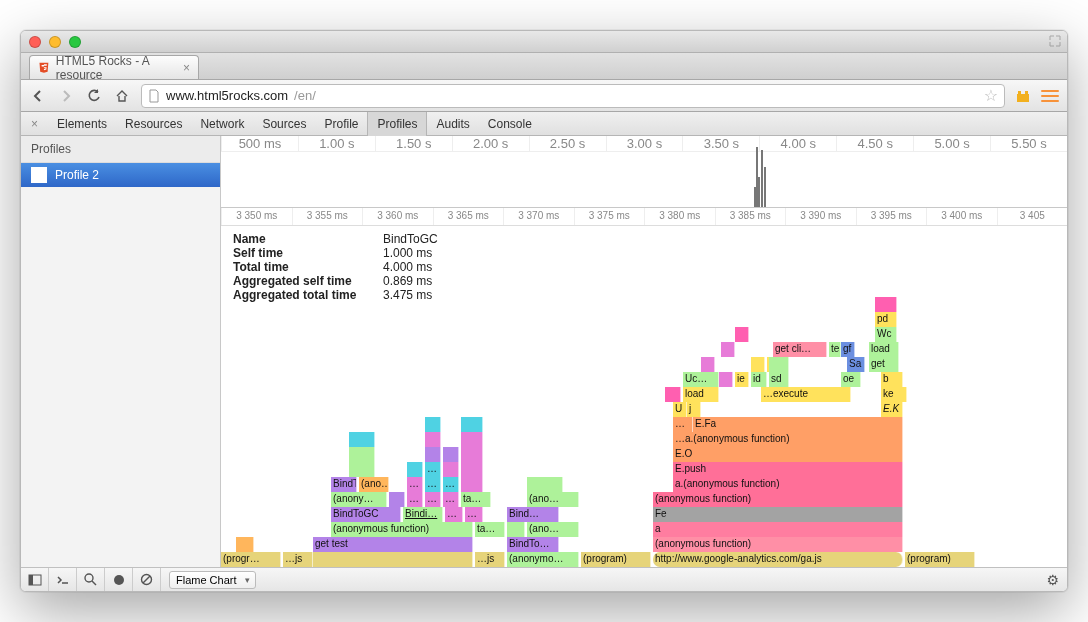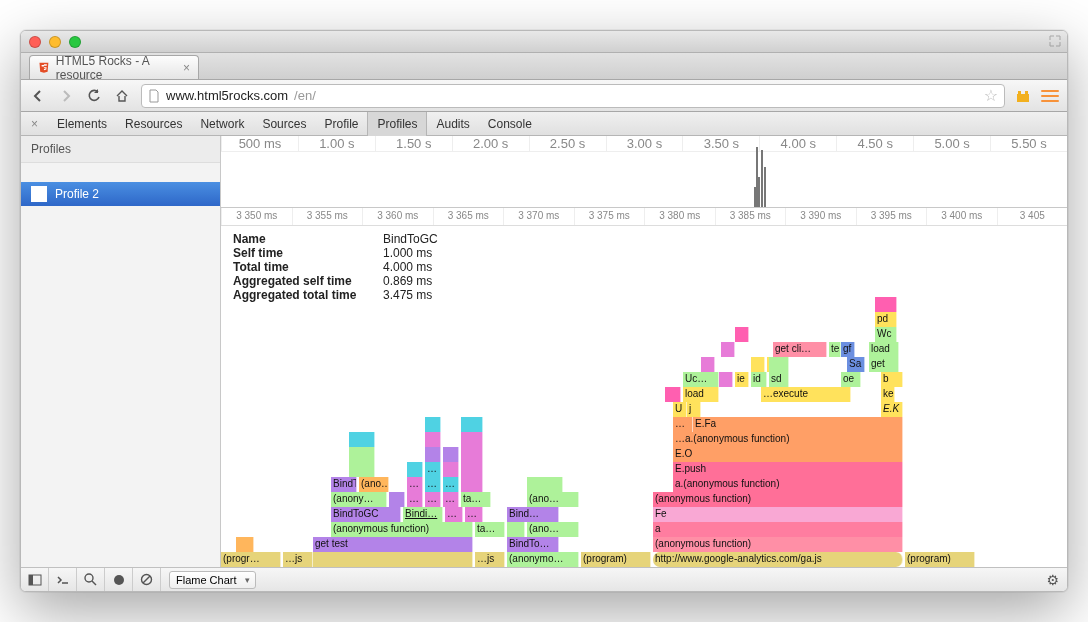--- a/index.html
+++ b/index.html
@@ -36,21 +36,21 @@
 .devtabs .x { padding: 0 10px; color: #888; }
 .devtabs .dtab { padding: 0 9px; height: 24px; display: flex; align-items: center; }
 .devtabs .dtab.active { background: #d7d7d7; border-left: 1px solid #b5b5b5; border-right: 1px solid #b5b5b5; }
 
 
 .main { flex: 1; display: flex; overflow: hidden; }
 .sidebar { width: 200px; border-right: 1px solid #c8c8c8; background: #f3f3f3; font-size: 12px; display: flex; flex-direction: column; }
 .sidebar .shead { padding: 6px 10px; color: #555; background: #ececec; border-bottom: 1px solid #ddd; }
 .sidebar .scat { padding: 4px 10px; color: #7a8aa0; font-size: 11px; letter-spacing: .3px; }
 .sidebar .sitem { display: flex; align-items: center; gap: 8px; padding: 4px 10px; }
-.sidebar .sitem.active { background: linear-gradient(#4a8fe2,#2e67c8); color: #fff; margin-top: 19px; }
+.sidebar .sitem.active { background: linear-gradient(#4a8fe2,#2e67c8); color: #fff; }
 .sidebar .picon { width: 16px; height: 16px; background: #fff; border: 1px solid #999; position: relative; }
 .sidebar .sitem.active .picon { border-color: rgba(255,255,255,.8); }
 
 .content { flex: 1; display: flex; flex-direction: column; overflow: hidden; position: relative; }
 
 
 .overview { height: 72px; border-bottom: 1px solid #c8c8c8; position: relative; background: #fff; }
 .ovticks { display: flex; font-size: 13px; color: #888; height: 16px; border-bottom: 1px solid #eee; }
 .ovticks .otick { flex: 1; text-align: center; border-left: 1px solid #eee; }
 .ovspike { position: absolute; bottom: 0; width: 2px; background: #777; }
@@ -238,21 +238,21 @@
           <div class="bar" style="left: 684px; width: 70px; bottom: 0px; background: rgb(230, 212, 122);">(program)</div>
           <div class="bar" style="left: 15px; width: 18px; bottom: 15px; background: rgb(255, 182, 92);"></div>
           <div class="bar" style="left: 92px; width: 160px; bottom: 15px; background: rgb(179, 131, 232);">get test</div>
           <div class="bar" style="left: 286px; width: 52px; bottom: 15px; background: rgb(179, 131, 232);">BindTo…</div>
           <div class="bar" style="left: 432px; width: 250px; bottom: 15px; background: rgb(255, 143, 166);">(anonymous function)</div>
           <div class="bar" style="left: 110px; width: 142px; bottom: 30px; background: rgb(174, 242, 154);">(anonymous function)</div>
           <div class="bar" style="left: 254px; width: 30px; bottom: 30px; background: rgb(174, 242, 154);">ta…</div>
           <div class="bar" style="left: 286px; width: 18px; bottom: 30px; background: rgb(174, 242, 154);"></div>
           <div class="bar" style="left: 306px; width: 52px; bottom: 30px; background: rgb(174, 242, 154);">(ano…</div>
           <div class="bar" style="left: 432px; width: 250px; bottom: 30px; background: rgb(255, 125, 160);">a</div>
-          <div class="bar" style="left: 432px; width: 250px; bottom: 45px; background: #f9a8d4;">Fe</div>
+          <div class="bar" style="left: 432px; width: 250px; bottom: 45px; background: #a3a3a3;">Fe</div>
           <div class="bar" style="left: 110px; width: 70px; bottom: 45px; background: rgb(179, 131, 232);">BindToGC</div>
           <div class="bar" style="left: 182px; width: 40px; bottom: 45px; background: rgb(174, 242, 154); text-decoration: underline;">Bindi…</div>
           <div class="bar" style="left: 224px; width: 18px; bottom: 45px; background: rgb(231, 123, 216);">…</div>
           <div class="bar" style="left: 244px; width: 18px; bottom: 45px; background: rgb(231, 123, 216);">…</div>
           <div class="bar" style="left: 286px; width: 52px; bottom: 45px; background: rgb(179, 131, 232);">Bind…</div>
           <div class="bar" style="left: 110px; width: 56px; bottom: 60px; background: rgb(174, 242, 154);">(anony…</div>
           <div class="bar" style="left: 168px; width: 16px; bottom: 60px; background: rgb(179, 131, 232);"></div>
           <div class="bar" style="left: 186px; width: 16px; bottom: 60px; background: rgb(231, 123, 216);">…</div>
           <div class="bar" style="left: 204px; width: 16px; bottom: 60px; background: rgb(231, 123, 216);">…</div>
           <div class="bar" style="left: 222px; width: 16px; bottom: 60px; background: rgb(231, 123, 216);">…</div>
@@ -285,21 +285,21 @@
           <div class="bar" style="left: 204px; width: 16px; bottom: 135px; background: rgb(79, 210, 227);"></div>
           <div class="bar" style="left: 240px; width: 22px; bottom: 135px; background: rgb(79, 210, 227);"></div>
           <div class="bar" style="left: 452px; width: 20px; bottom: 135px; background: rgb(255, 159, 102);">…</div>
           <div class="bar" style="left: 472px; width: 210px; bottom: 135px; background: rgb(255, 159, 102);">E.Fa</div>
           <div class="bar" style="left: 452px; width: 14px; bottom: 150px; background: rgb(255, 226, 92);">U</div>
           <div class="bar" style="left: 466px; width: 14px; bottom: 150px; background: rgb(255, 226, 92);">j</div>
           <div class="bar" style="left: 660px; width: 22px; bottom: 150px; background: rgb(255, 226, 92); font-style: italic;">E.K</div>
           <div class="bar" style="left: 444px; width: 16px; bottom: 165px; background: rgb(255, 95, 176);"></div>
           <div class="bar" style="left: 462px; width: 36px; bottom: 165px; background: rgb(255, 226, 92);">load</div>
           <div class="bar" style="left: 540px; width: 90px; bottom: 165px; background: rgb(255, 226, 92);">…execute</div>
-          <div class="bar" style="left: 660px; width: 14px; bottom: 165px; background: rgb(255, 226, 92);">ke</div>
+          <div class="bar" style="left: 660px; width: 26px; bottom: 165px; background: rgb(255, 226, 92);">ke</div>
           <div class="bar" style="left: 462px; width: 36px; bottom: 180px; background: rgb(174, 242, 154);">Uc…</div>
           <div class="bar" style="left: 498px; width: 14px; bottom: 180px; background: rgb(231, 123, 216);"></div>
           <div class="bar" style="left: 514px; width: 14px; bottom: 180px; background: rgb(255, 226, 92);">ie</div>
           <div class="bar" style="left: 530px; width: 16px; bottom: 180px; background: rgb(174, 242, 154);">id</div>
           <div class="bar" style="left: 548px; width: 20px; bottom: 180px; background: rgb(174, 242, 154);">sd</div>
           <div class="bar" style="left: 620px; width: 20px; bottom: 180px; background: rgb(174, 242, 154);">oe</div>
           <div class="bar" style="left: 660px; width: 22px; bottom: 180px; background: rgb(255, 226, 92);">b</div>
           <div class="bar" style="left: 626px; width: 18px; bottom: 195px; background: rgb(107, 143, 224);">Sa</div>
           <div class="bar" style="left: 648px; width: 30px; bottom: 195px; background: rgb(174, 242, 154);">get</div>
           <div class="bar" style="left: 480px; width: 14px; bottom: 195px; background: rgb(231, 123, 216);"></div>

